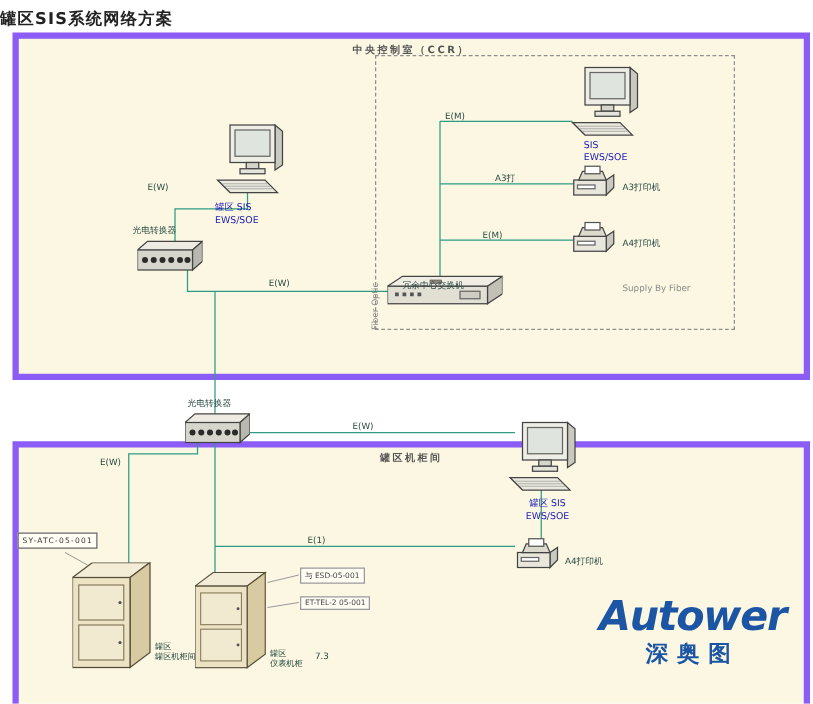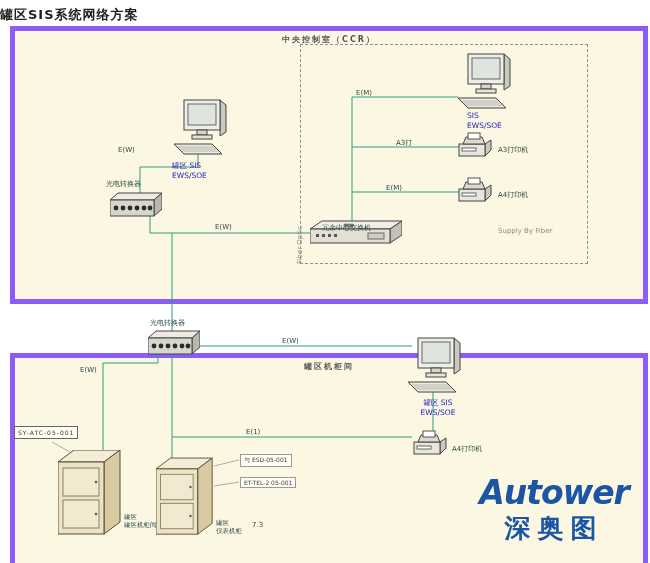--- a/index.html
+++ b/index.html
@@ -23,21 +23,21 @@
   .lbl.center{text-align:center;}
   .vert{transform:rotate(-90deg);transform-origin:0 0;}
   .tagbox{position:absolute;border:1px solid #666;font-size:6px;padding:2px 3px;
           color:#333;background:#fffdf4;letter-spacing:1px;}
   .ann{position:absolute;border:1px solid #999;font-size:6px;padding:1px 3px;
        color:#444;background:#fffdf4;white-space:nowrap;}
   .logo{position:absolute;left:468px;top:476px;width:172px;text-align:center;
         color:var(--logo-blue,#1b55a4);}
   .logo .brand{font-size:33px;font-weight:bold;font-style:italic;line-height:1;
                letter-spacing:-1px;display:block;}
-  .logo .cn{font-size:26px;font-weight:bold;letter-spacing:7px;display:block;
+  .logo .cn{font-size:18px;font-weight:bold;letter-spacing:7px;display:block;
             margin-top:2px;}
 </style>
 </head>
 <body>
 
 <svg width="0" height="0" style="position:absolute">
   <defs>
     <symbol id="sym-computer" viewBox="0 0 70 62">
       <path d="M52,4 L58,9 L58,36 L52,40 Z" fill="#c9c9bf" stroke="#444" stroke-width="1"></path>
       <rect x="16" y="4" width="36" height="30" fill="#efeee6" stroke="#444"></rect>

